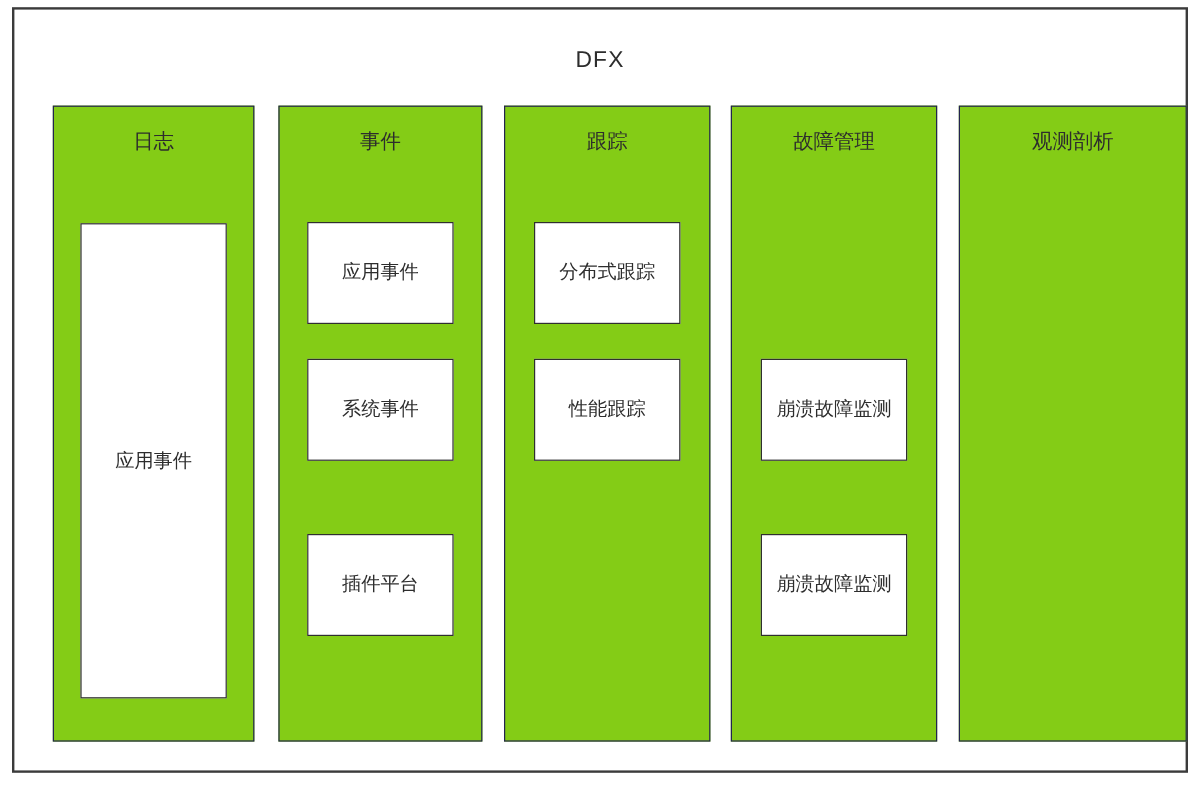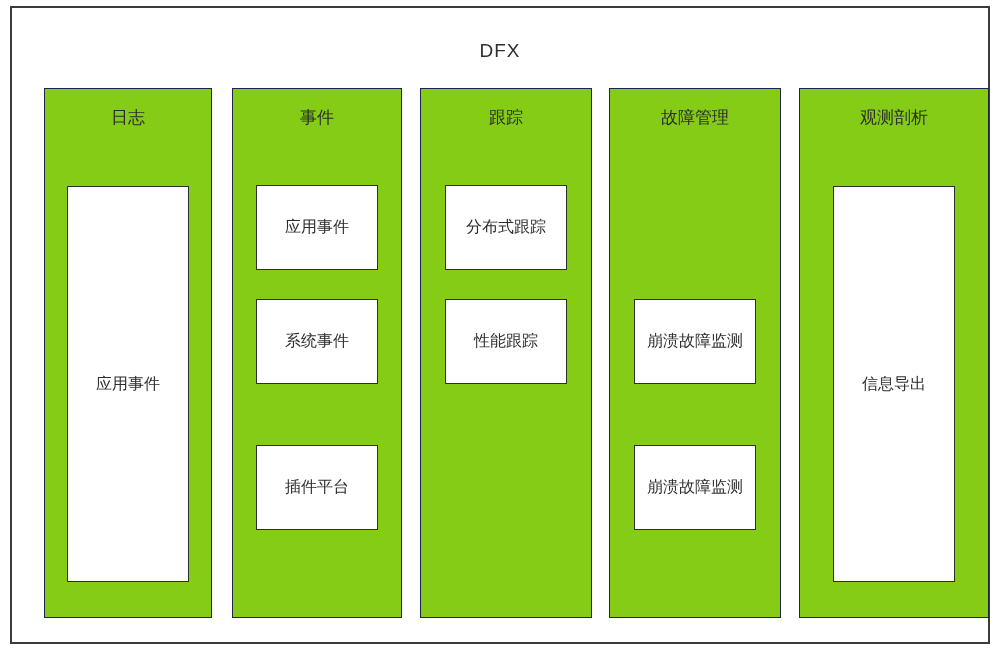--- a/index.html
+++ b/index.html
@@ -106,17 +106,16 @@
     </div>
 
     <div class="column col-4">
       <div class="col-title">故障管理</div>
       <div class="box row-1">崩溃故障监测</div>
       <div class="box row-2">崩溃故障监测</div>
     </div>
 
     <div class="column col-5">
       <div class="col-title">观测剖析</div>
-      <div class="box tall">信息导出</div>
     </div>
 
   </div>
 </div>
 
 </body></html>

